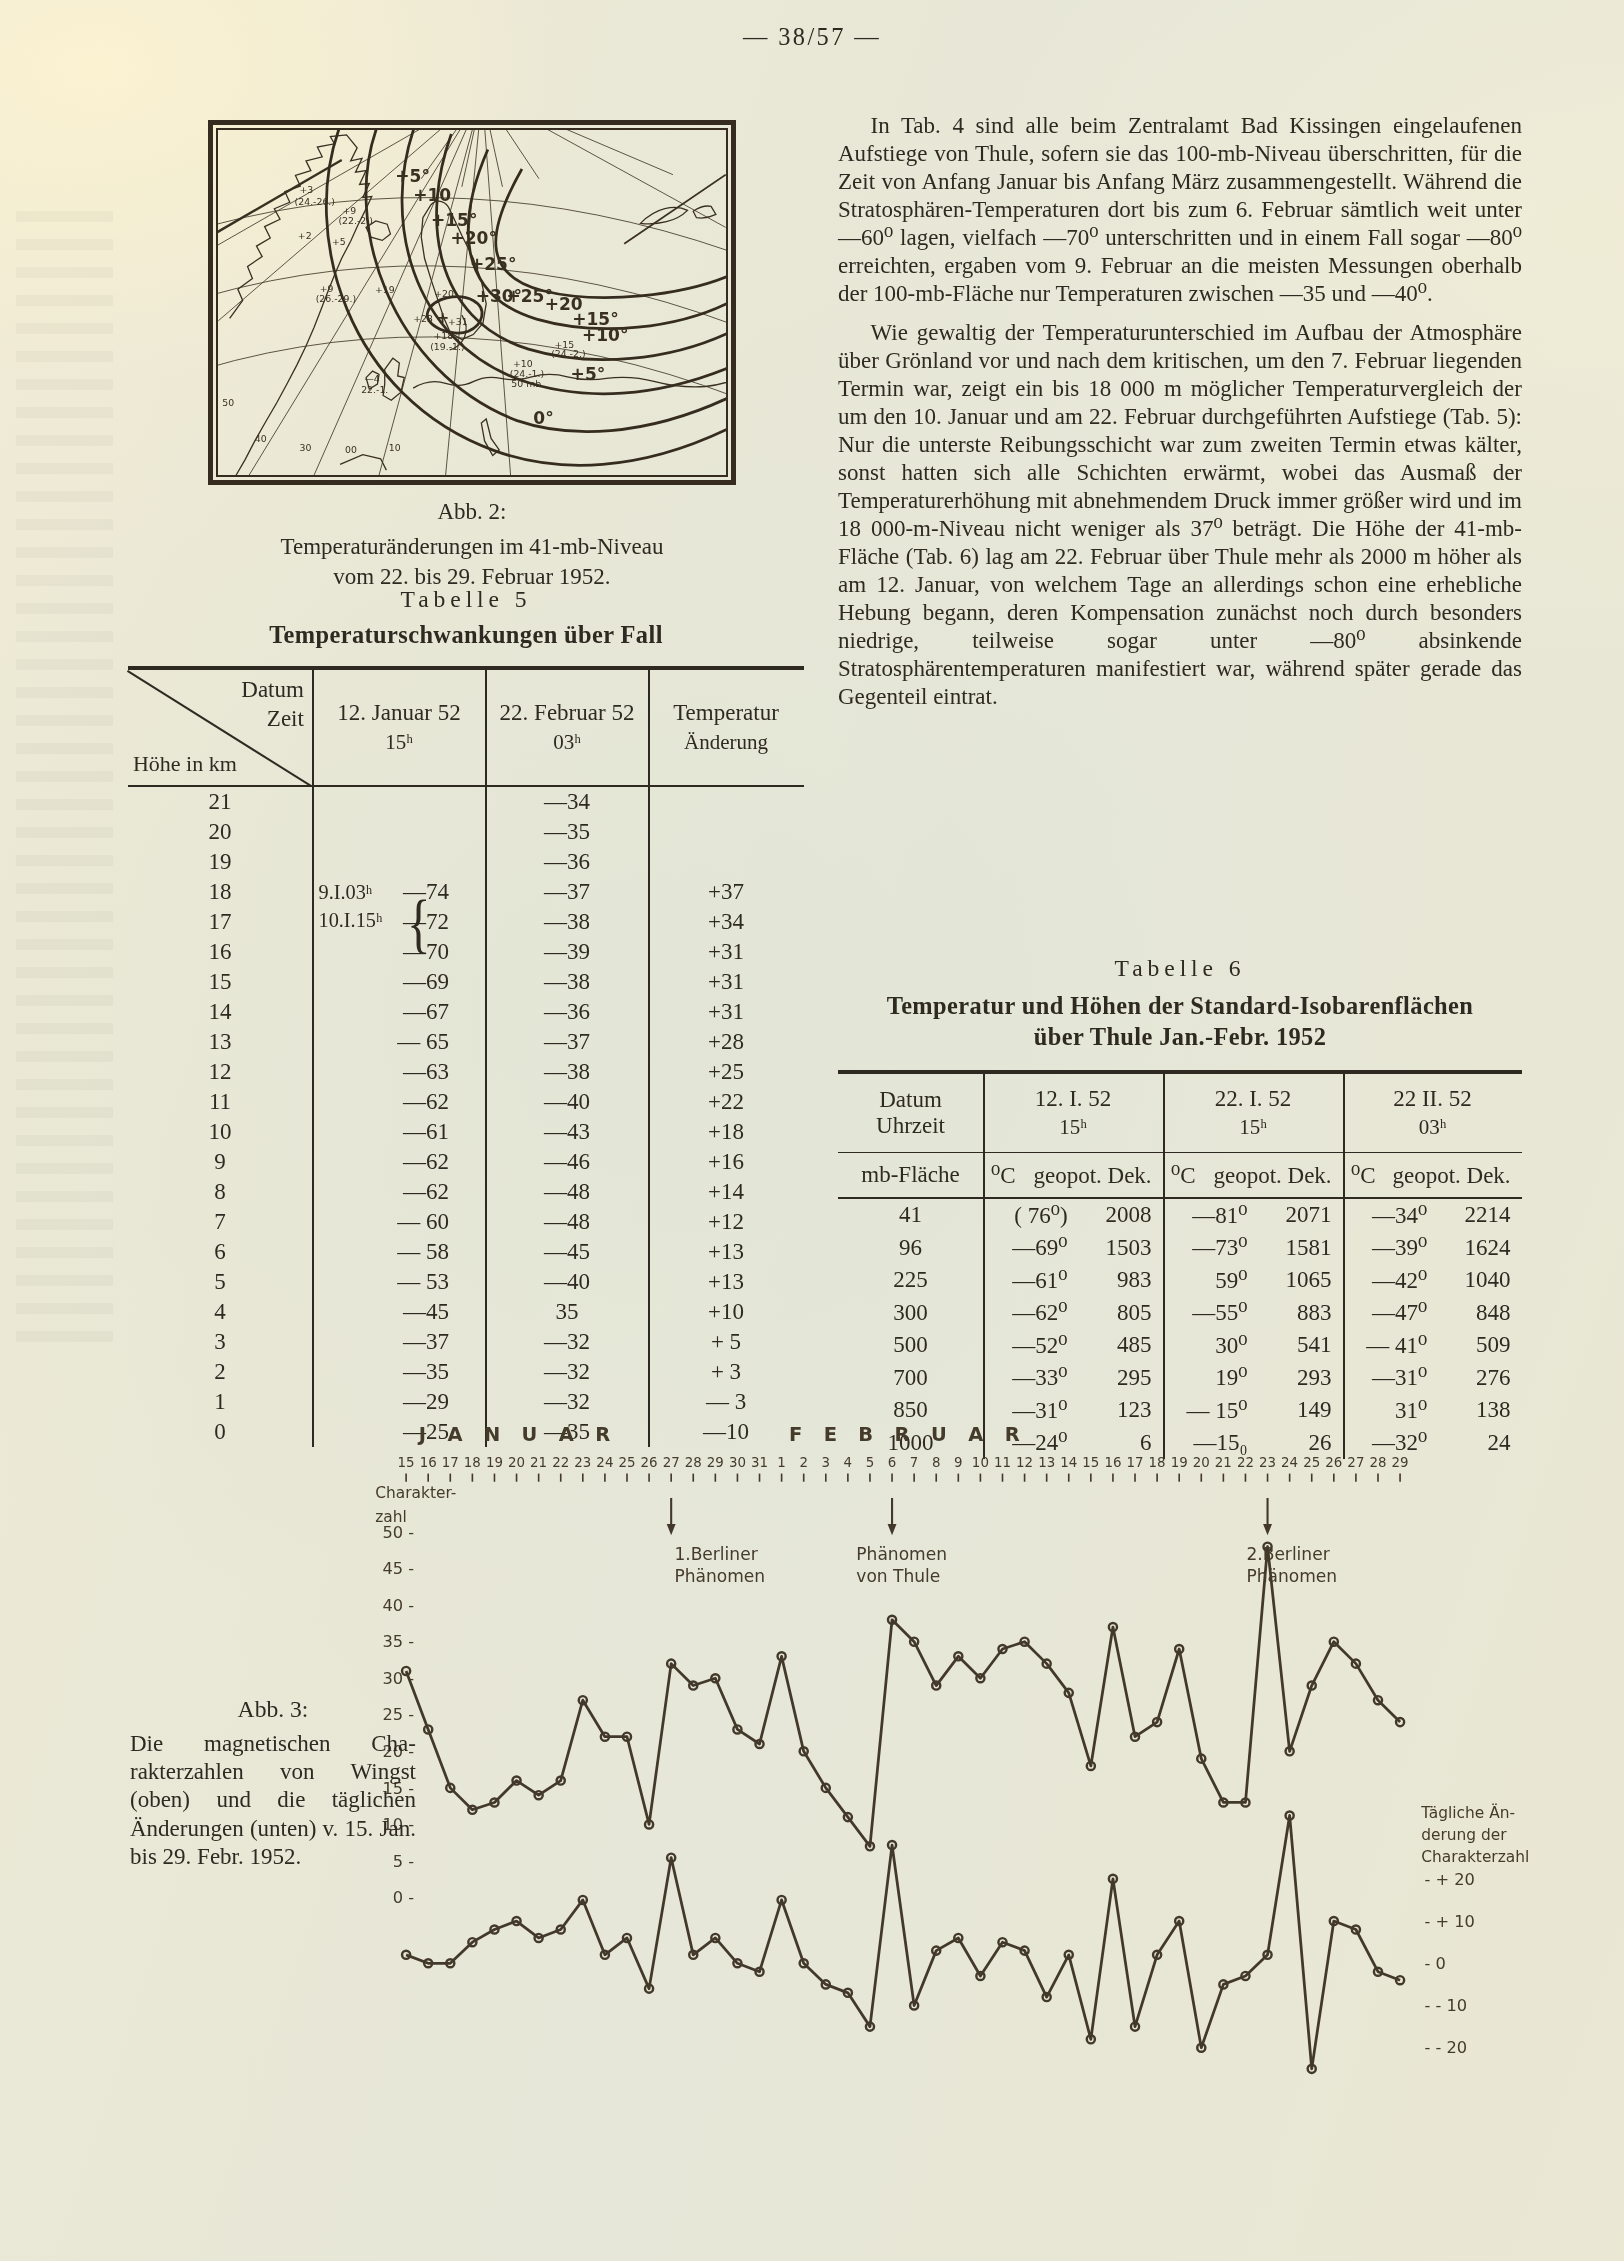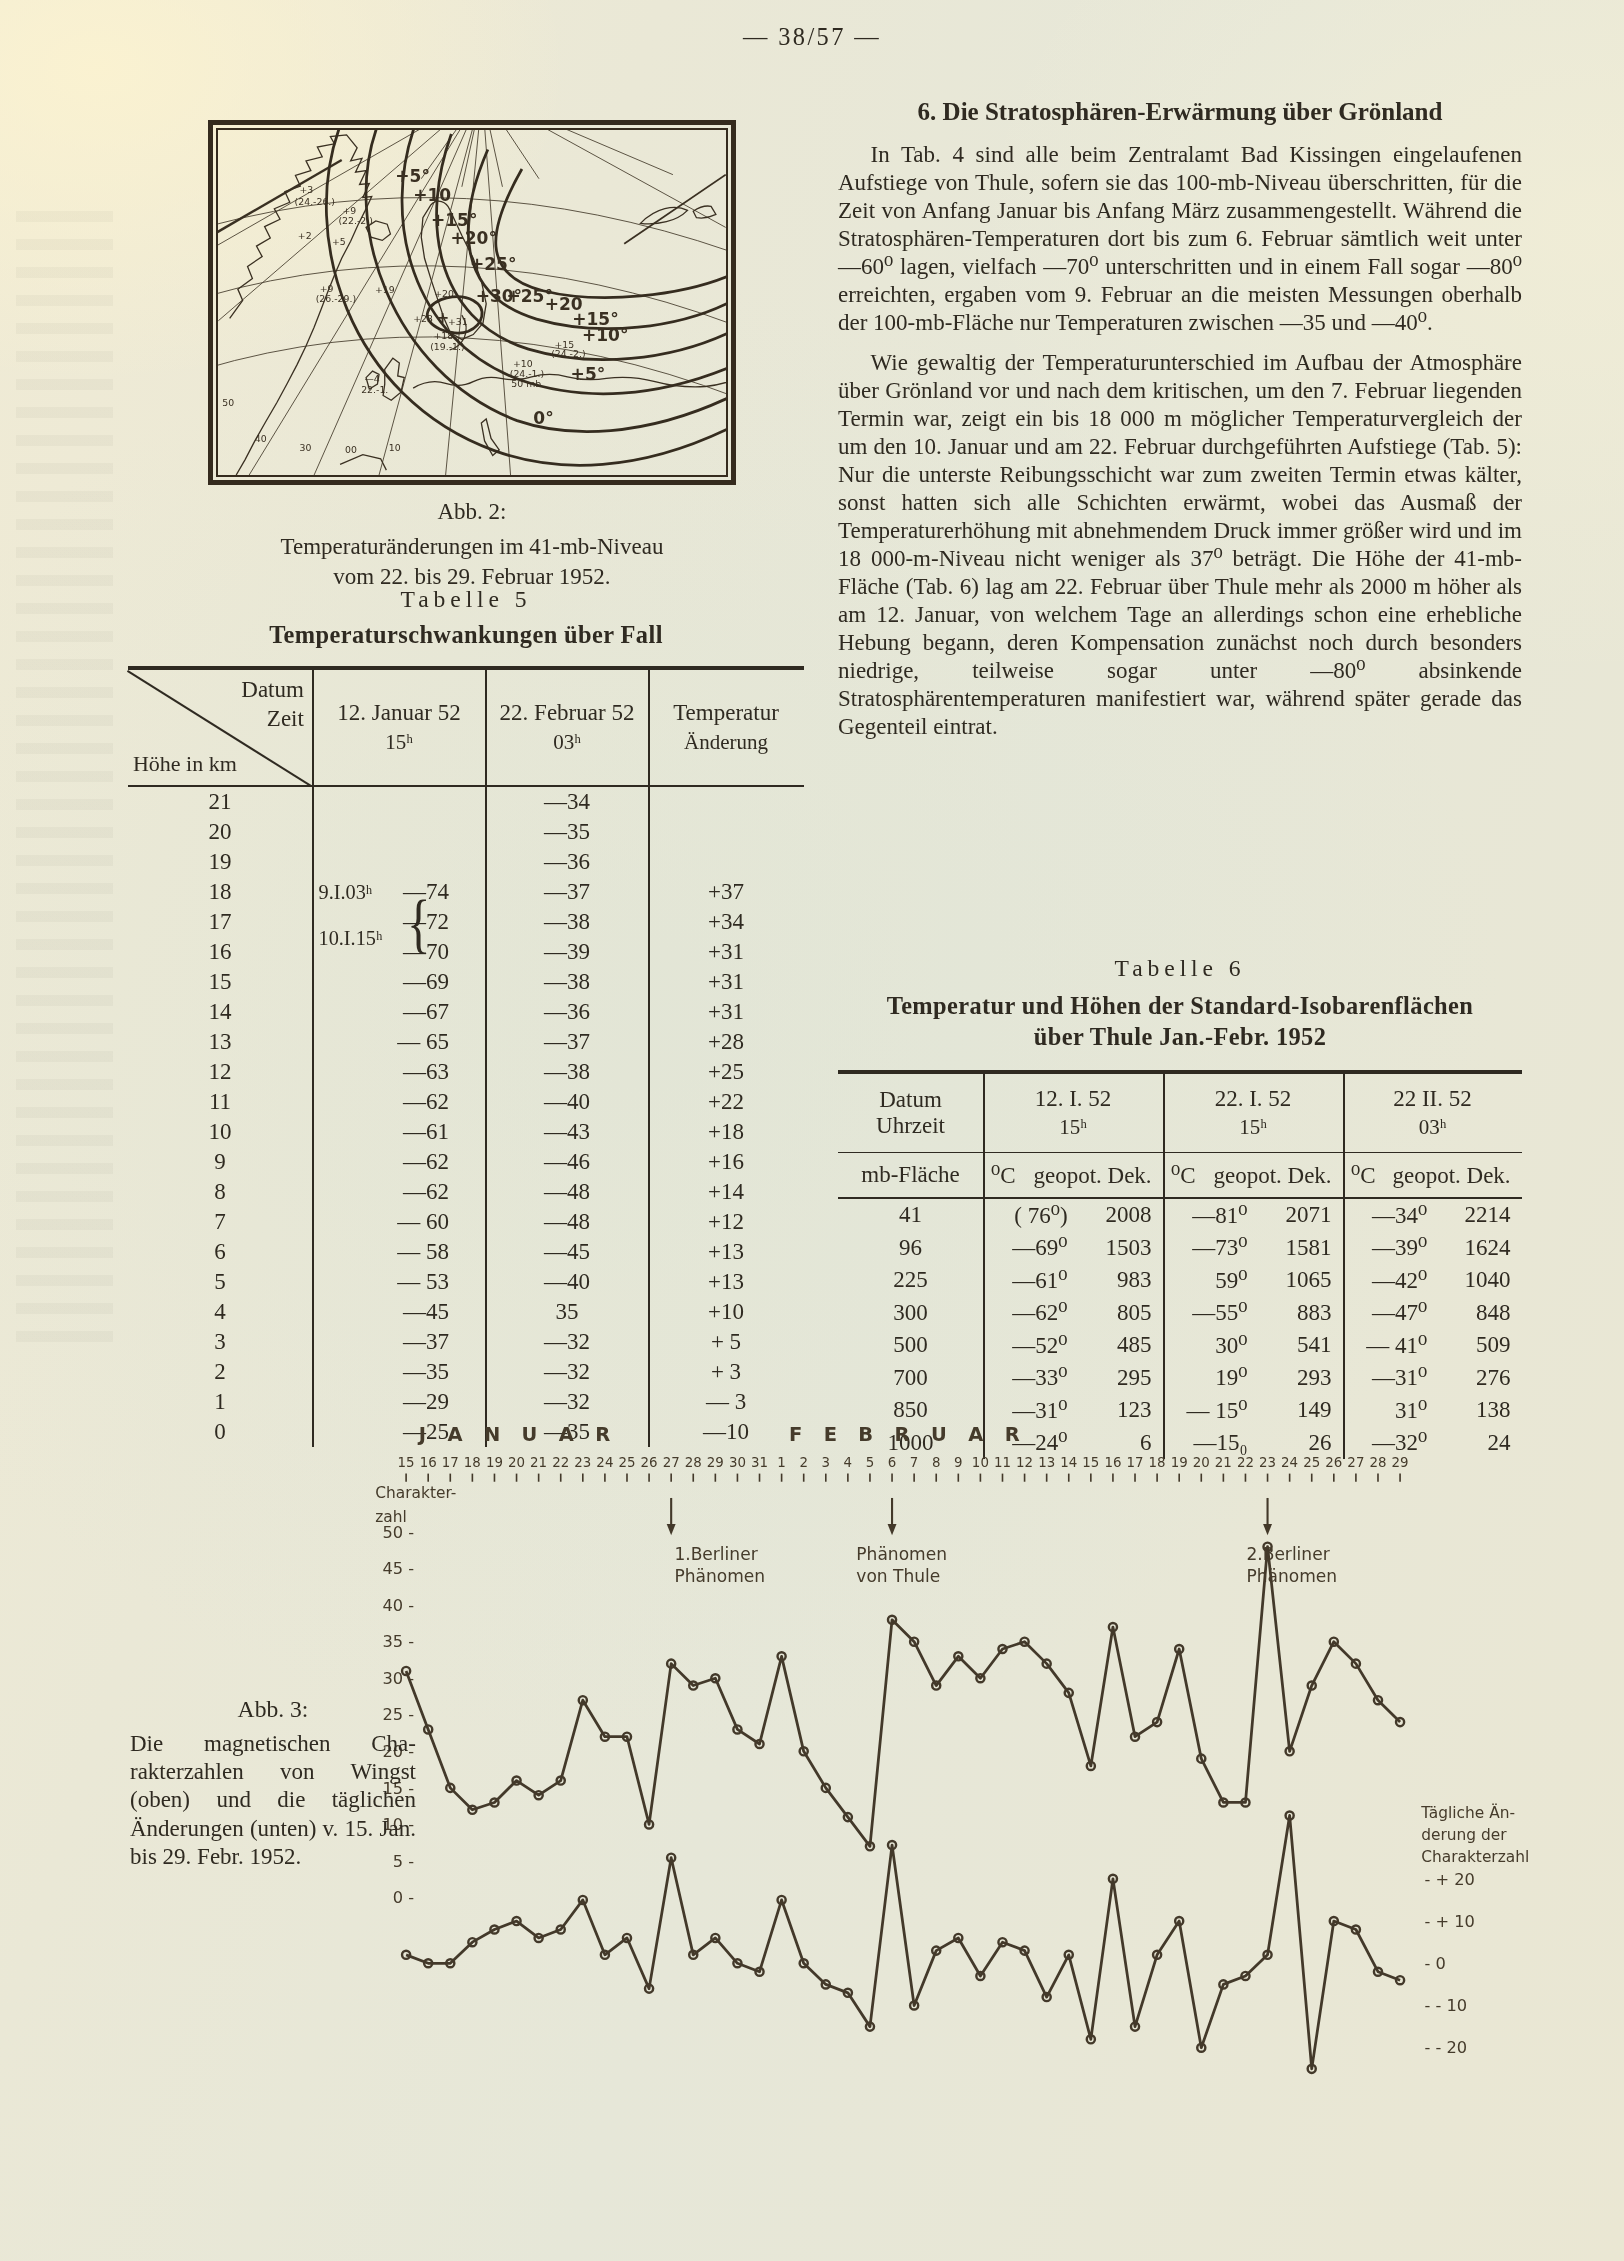--- a/index.html
+++ b/index.html
@@ -39,21 +39,21 @@
   .corner .diag{position:absolute;left:0;top:0;width:217px;height:1.6px;background:#2f2a21;transform-origin:0 0;transform:rotate(32.1deg);}
   .corner .c-datum{position:absolute;top:6.5px;right:8.1px;}
   .corner .c-zeit{position:absolute;top:36px;right:8.1px;}
   .corner .c-hoehe{position:absolute;bottom:8.1px;left:4.9px;font-size:22px;}
   .t5-row{display:grid;grid-template-columns:184px 174px 162px 156px;height:30px;align-items:center;}
   .t5-row .c-h{text-align:center;}
   .t5-row .c-jan{position:relative;text-align:right;padding-right:37px;}
   .t5-row .c-feb{text-align:center;}
   .t5-row .c-chg{text-align:center;white-space:pre;}
   .t5-note{position:absolute;left:6.5px;top:2.4px;font-size:20.3px;text-align:left;}
-  .t5-note.straddle{top:18px;font-family:Liberation Serif, serif;}
+  .t5-note.straddle{top:0;font-family:Liberation Serif, serif;}
   .t5-brace{position:absolute;left:91px;top:-18px;font-size:65px;font-weight:400;line-height:65px;transform:scaleX(.75);}
   
   #article{left:838px;top:94px;width:684px;}
   .art-h{font-size:25px;font-weight:bold;text-align:center;line-height:36px;}
   .para{font-size:23px;line-height:28px;text-align:justify;text-indent:32.5px;margin-top:11.4px;}
   .para:first-of-type{margin-top:18px;}
   
   #t6-block{left:838px;top:955px;width:684px;}
   .t6-sub{font-size:24.4px;font-weight:bold;line-height:31px;margin-top:8.1px;letter-spacing:0.4px;}
   .t6{position:relative;margin-top:18px;border-top:4.1px solid #2f2a21;font-size:23px;text-align:left;}
@@ -347,21 +347,20 @@
       <div class="t5-row">
         <span class="c-h">0</span>
         <span class="c-jan">—25</span>
         <span class="c-feb">—35</span>
         <span class="c-chg">—10</span>
       </div>
     </div>
 </div>
 
 <div class="abs" id="article">
-  <div class="art-h">6. Die Stratosphären-Erwärmung über Grönland</div>
   <div class="para">In Tab. 4 sind alle beim Zentralamt Bad Kissingen eingelaufenen Aufstiege von Thule, sofern sie das 100-mb-Niveau überschritten, für die Zeit von Anfang Januar bis Anfang März zusammengestellt. Während die Stratosphären-Temperaturen dort bis zum 6. Februar sämtlich weit unter —60⁰ lagen, vielfach —70⁰ unterschritten und in einem Fall sogar —80⁰ erreichten, ergaben vom 9. Februar an die meisten Messungen oberhalb der 100-mb-Fläche nur Temperaturen zwischen —35 und —40⁰.</div>
   <div class="para">Wie gewaltig der Temperaturunterschied im Aufbau der Atmosphäre über Grönland vor und nach dem kritischen, um den 7. Februar liegenden Termin war, zeigt ein bis 18 000 m möglicher Temperaturvergleich der um den 10. Januar und am 22. Februar durchgeführten Aufstiege (Tab. 5): Nur die unterste Reibungsschicht war zum zweiten Termin etwas kälter, sonst hatten sich alle Schichten erwärmt, wobei das Ausmaß der Temperaturerhöhung mit abnehmendem Druck immer größer wird und im 18 000-m-Niveau nicht weniger als 37⁰ beträgt. Die Höhe der 41-mb-Fläche (Tab. 6) lag am 22. Februar über Thule mehr als 2000 m höher als am 12. Januar, von welchem Tage an allerdings schon eine erhebliche Hebung begann, deren Kompensation zunächst noch durch besonders niedrige, teilweise sogar unter —80⁰ absinkende Stratosphärentemperaturen manifestiert war, während später gerade das Gegenteil eintrat.</div>
 </div>
 
 <div class="abs center" id="t6-block">
   <div class="tab-label">Tabelle 6</div>
   <div class="t6-sub">Temperatur und Höhen der Standard-Isobarenflächen</div>
   <div class="t6-sub" style="margin-top:0">über Thule Jan.-Febr. 1952</div>
   <div class="t6">
     <div class="vr" style="left:145px"></div>

